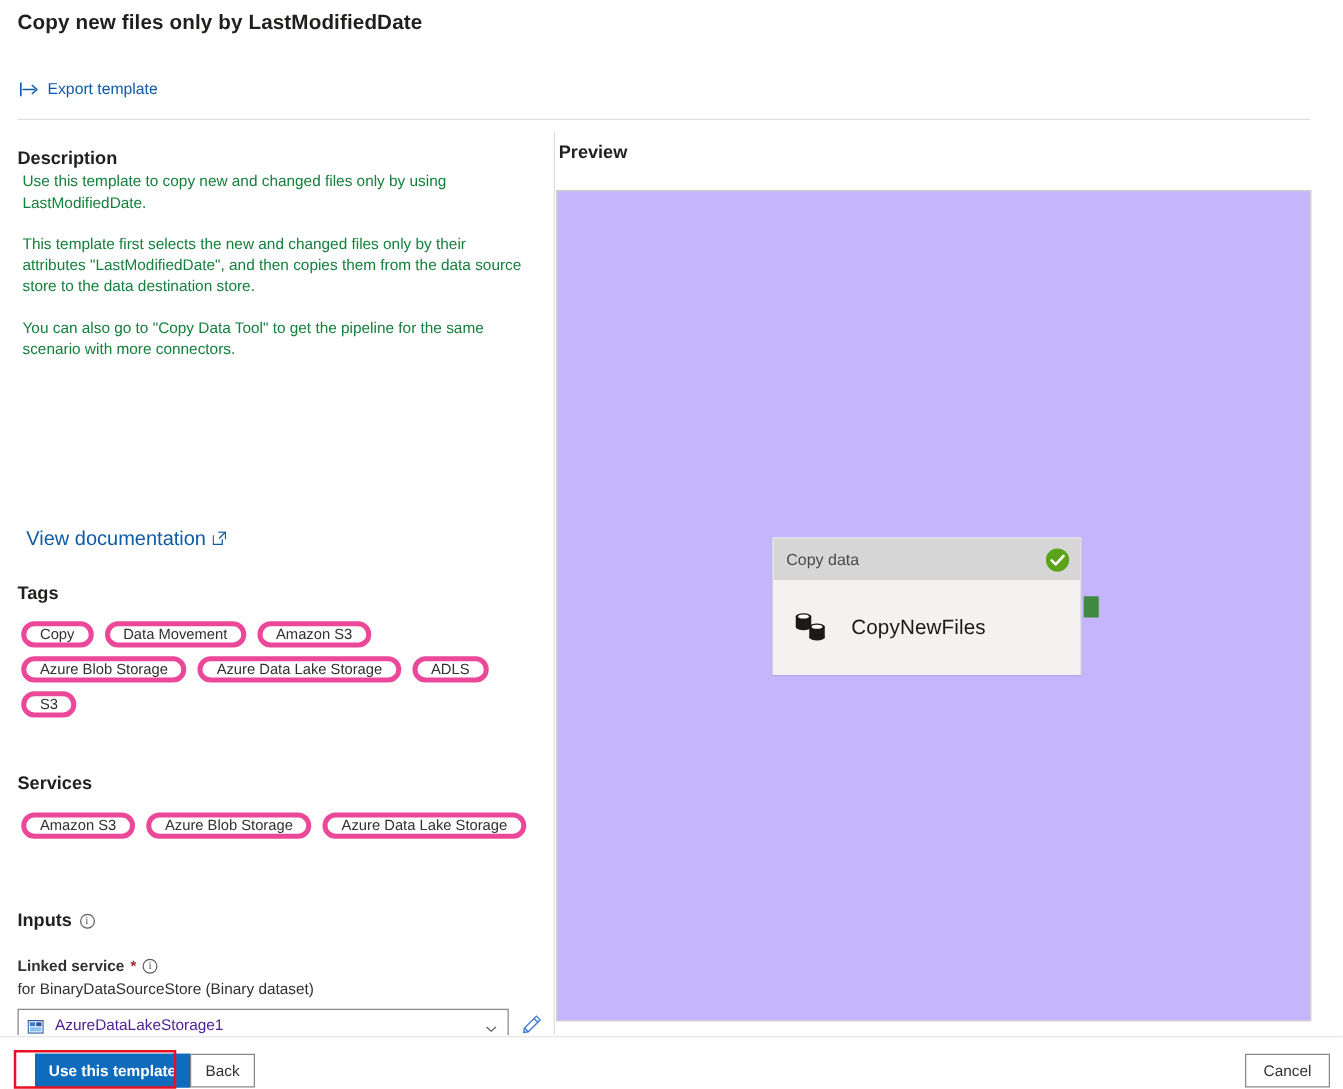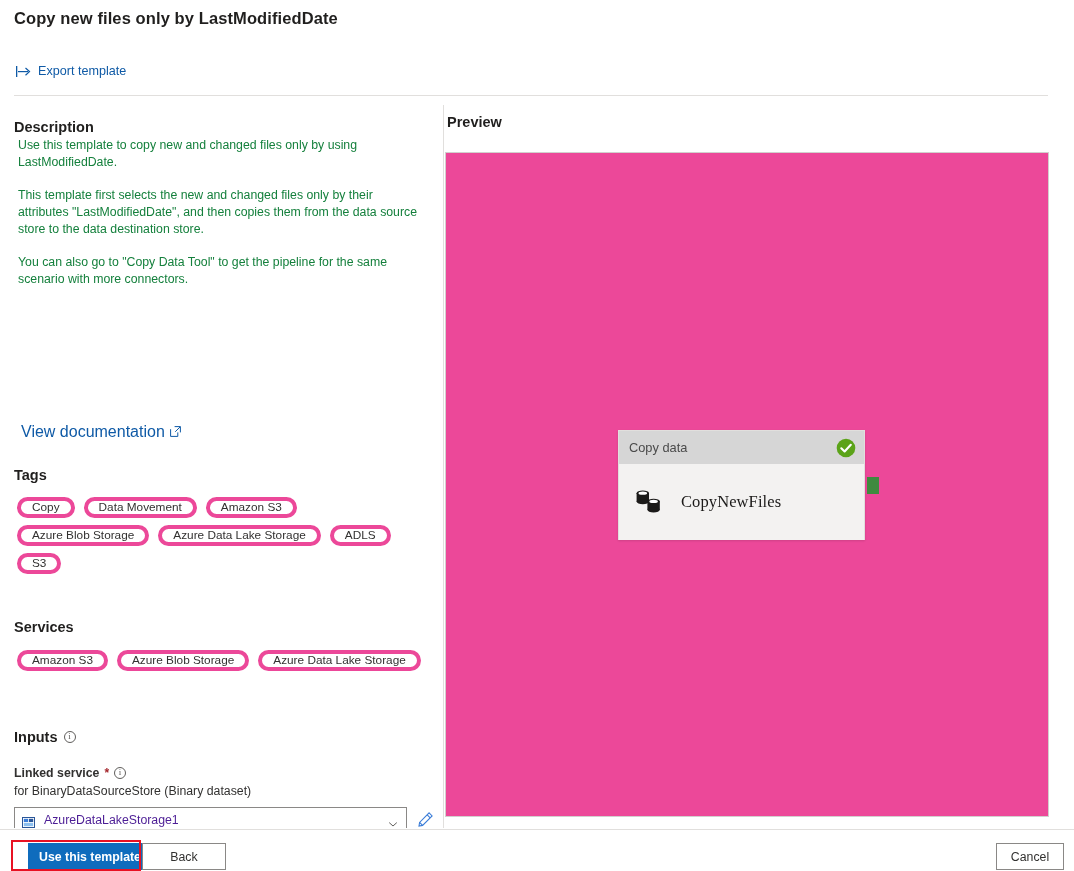--- a/index.html
+++ b/index.html
@@ -264,21 +264,21 @@
     font-weight: 600;
     color: #201f1e;
   }
   .preview-canvas {
     position: absolute;
     left: 1px;
     top: 47px;
     width: 604px;
     height: 665px;
     border: 1px solid #d2d0ce;
-    background: #ec4899;
+    background: #c4b5fd;
     overflow: hidden;
   }
 
   .node {
     position: absolute;
     left: 172px;
     top: 277px;
     width: 247px;
     height: 110px;
     background: #f3f2f1;
@@ -308,21 +308,20 @@
     align-items: center;
     gap: 18px;
     padding-left: 16px;
     background: #f3f2f1;
   }
   .node-icon { width: 28px; height: 26px; flex: none; }
   .node-name {
     font-size: 16.5px;
     color: #1b1a19;
     letter-spacing: 0.1px;
-    font-family: Liberation Serif, serif;
   }
   .node-port {
     position: absolute;
     left: 421px;
     top: 324px;
     width: 12px;
     height: 17px;
     background: #3f8a3f;
   }
 
@@ -367,21 +366,21 @@
   .highlight-box {
     position: absolute;
     left: 11px;
     top: 840px;
     width: 130px;
     height: 31px;
     border: 2px solid #e81123;
     pointer-events: none;
   }
   .use-template-btn { position: absolute; left: 28px; top: 843px; width: 124px; }
-  .back-btn { position: absolute; left: 142px; top: 843px; width: 84px; }
+  .back-btn { position: absolute; left: 152px; top: 843px; width: 52px; }
   .cancel-btn { position: absolute; left: 996px; top: 843px; width: 68px; }
 </style>
 </head>
 <body>
 
 <div class="page-title">Copy new files only by LastModifiedDate</div>
 
 <div class="command-bar">
   <button class="cmd-button">
     <span class="export-icon">

